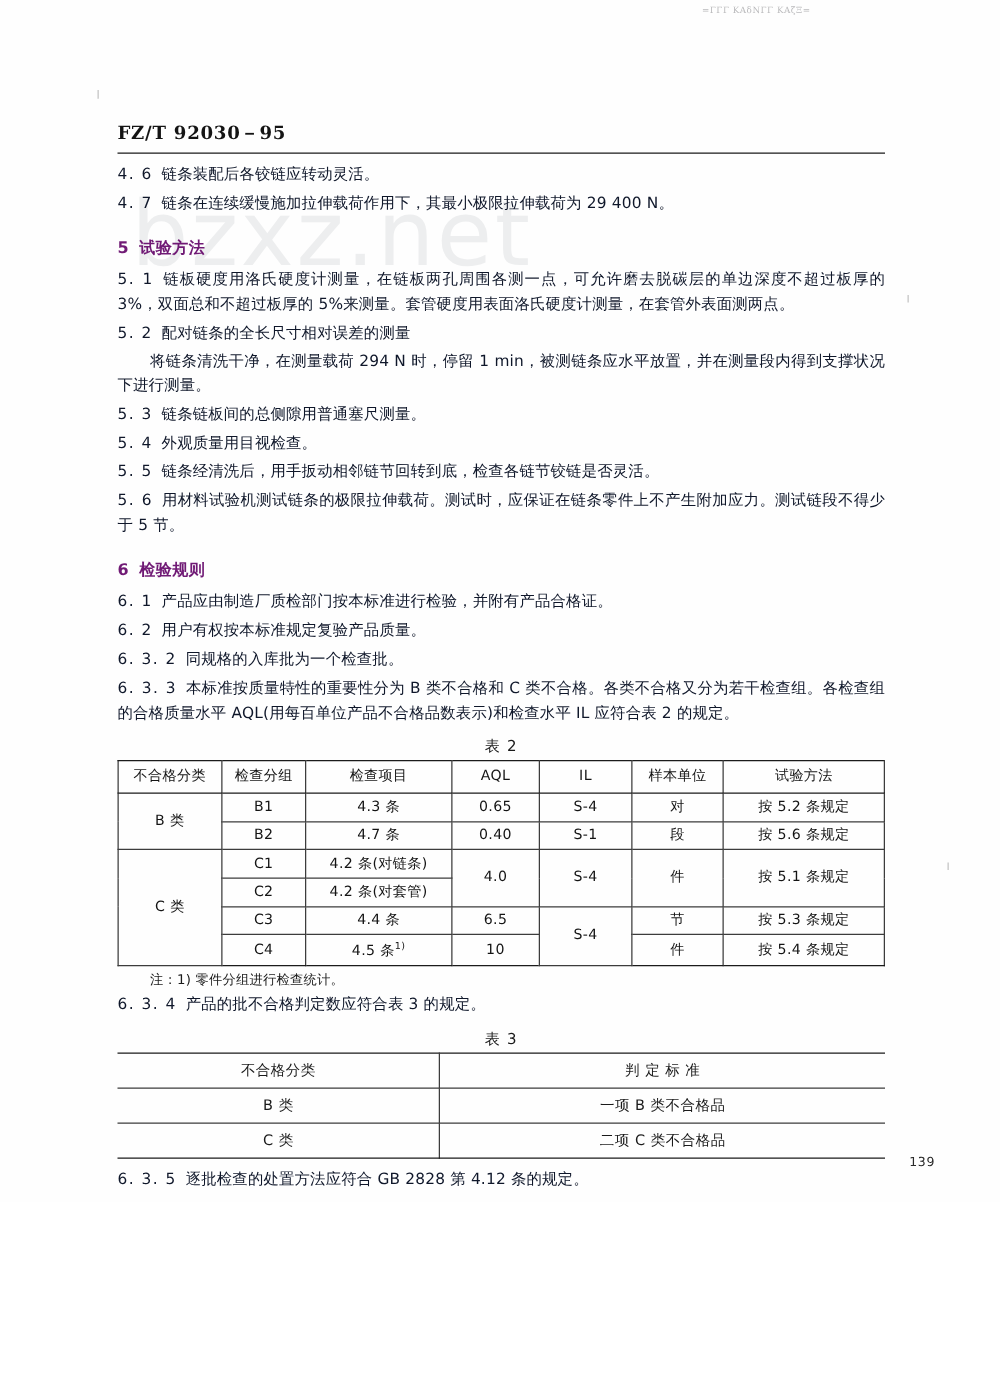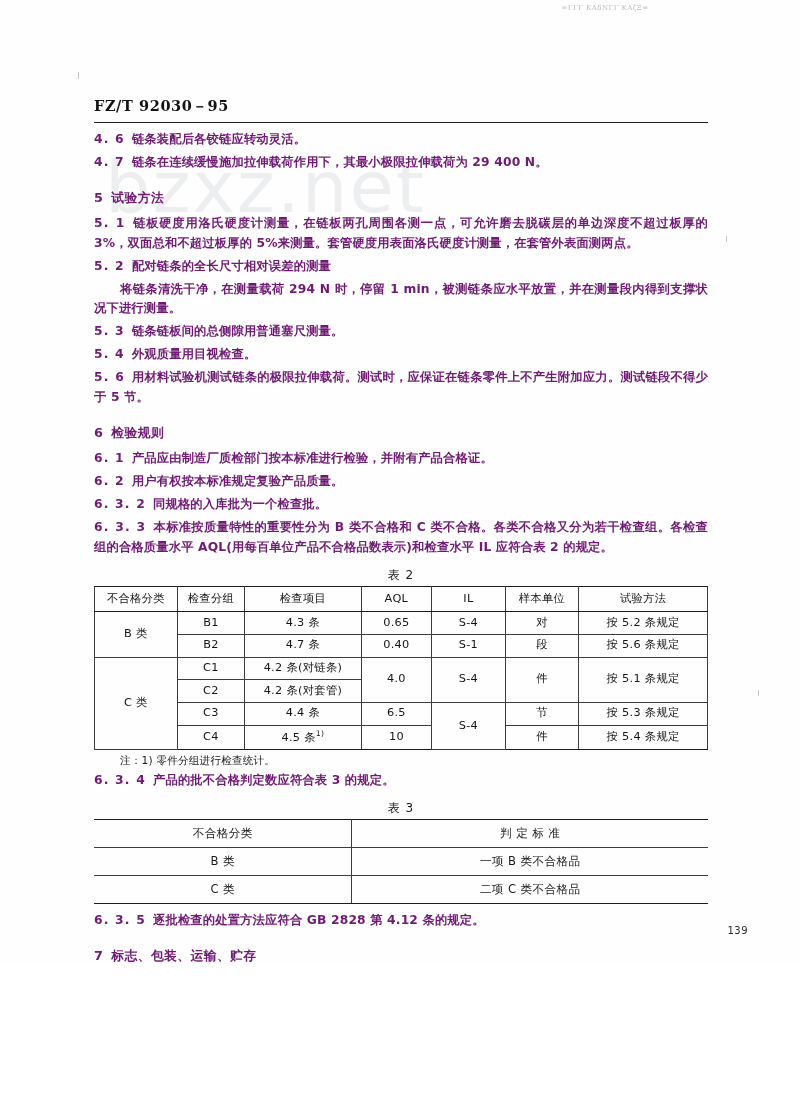--- a/index.html
+++ b/index.html
@@ -70,25 +70,24 @@
   }
   .title-rule {
     margin-top: 6px;
     border-top: 1.6px solid #1b1b1b;
     width: 100%;
   }
 
   .para {
     font-size: 12.3px;
     line-height: 1.62;
-    color: #701a75;
+    color: #0f172a;
     margin-top: 7px;
     letter-spacing: 0.15px;
     text-align: justify;
-    font-weight: bold;
   }
   .para .num {
     letter-spacing: 1.2px;
     margin-right: 7px;
   }
   .para.indent-first {
     text-indent: 26px;
   }
   .para.tight { margin-top: 3px; }
 
@@ -209,20 +208,23 @@
     <div class="para tight indent-first">
       <span>将链条清洗干净，在测量载荷 294 N 时，停留 1 min，被测链条应水平放置，并在测量段内得到支撑状况下进行测量。</span>
     </div>
     <div class="para tight">
       <span class="num">5. 3</span><span>链条链板间的总侧隙用普通塞尺测量。</span>
     </div>
     <div class="para tight">
       <span class="num">5. 4</span><span>外观质量用目视检查。</span>
     </div>
     <div class="para tight">
+      <span class="num">5. 5</span><span>链条经清洗后，用手扳动相邻链节回转到底，检查各链节铰链是否灵活。</span>
+    </div>
+    <div class="para tight">
       <span class="num">5. 6</span><span>用材料试验机测试链条的极限拉伸载荷。测试时，应保证在链条零件上不产生附加应力。测试链段不得少于 5 节。</span>
     </div>
 
     <div class="sec-head">
       <span class="num">6</span><span>检验规则</span>
     </div>
 
     <div class="para">
       <span class="num">6. 1</span><span>产品应由制造厂质检部门按本标准进行检验，并附有产品合格证。</span>
     </div>

